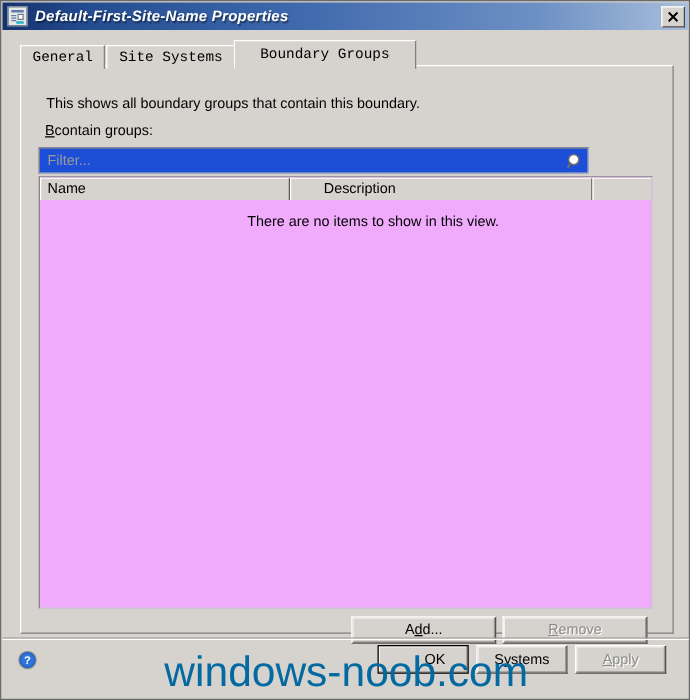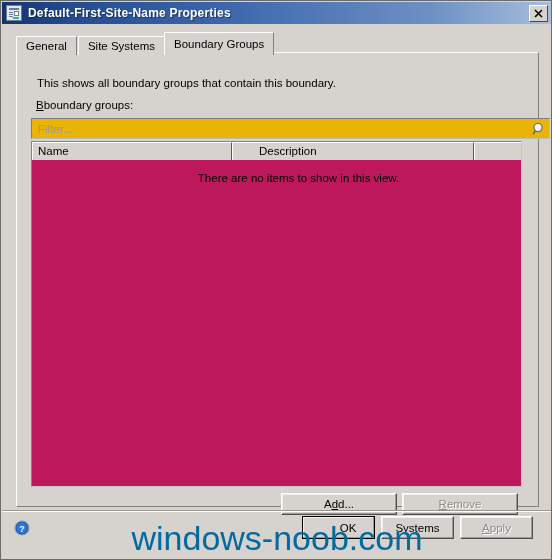--- a/index.html
+++ b/index.html
@@ -30,20 +30,21 @@
   
   .titlebar {
     position: absolute;
     left: 1px; top: 1px;
     width: 550px;
     height: 22px;
     background: linear-gradient(to right, #15326b 0%, #234b90 12%, #3c66ab 40%, #6d90c4 78%, #a9bfdc 100%);
     display: flex;
     align-items: center;
     box-sizing: border-box;
+    font-style: italic;
   }
   .title-icon {
     width: 16px;
     height: 16px;
     margin-left: 4px;
     margin-right: 6px;
     flex: 0 0 auto;
     position: relative;
     background: #e8e8e8;
     border: 1px solid #6f7e8e;
@@ -95,20 +96,21 @@
 
   
   .tabstrip {
     position: absolute;
     left: 15px;
     top: 32px;
     height: 22px;
     display: flex;
     align-items: flex-end;
     z-index: 3;
+    font-family: Liberation Mono, monospace;
   }
   .tab {
     height: 19px;
     line-height: 19px;
     padding: 0 9px;
     background: #d6d3ce;
     border: 1px solid #ffffff;
     border-right-color: #808080;
     border-bottom: none;
     box-sizing: border-box;
@@ -116,21 +118,21 @@
     font-size: 11.5px;
     margin-right: 1px;
     cursor: default;
     position: relative;
   }
   .tab.active {
     height: 23px;
     line-height: 22px;
     margin-left: -2px;
     margin-right: -1px;
-    padding: 0 9px;
+    padding: 0 20px;
     z-index: 5;
     border: 1px solid #ffffff;
     border-right-color: #808080;
     border-bottom: none;
     background: #d6d3ce;
   }
 
   
   .tabpanel {
     position: absolute;
@@ -158,23 +160,23 @@
     top: 46px;
     font-size: 11.5px;
   }
   .group-label u { text-decoration: underline; }
 
   
   .filter-box {
     position: absolute;
     left: 14px;
     top: 65px;
-    width: 519px;
+    width: 440px;
     height: 21px;
-    background: #eab308;
+    background: #1d4ed8;
     border: 1px solid #7f7f7f;
     border-right-color: #bdbdbd;
     border-bottom-color: #bdbdbd;
     box-sizing: border-box;
     display: flex;
     align-items: center;
   }
   .filter-input {
     flex: 1 1 auto;
     border: none;
@@ -196,21 +198,21 @@
     justify-content: center;
   }
 
   
   .listview {
     position: absolute;
     left: 14px;
     top: 88px;
     width: 491px;
     height: 346px;
-    background: #be185d;
+    background: #f0abfc;
     border: 1px solid #848484;
     border-right-color: #c8c8c8;
     border-bottom-color: #c8c8c8;
     box-sizing: border-box;
     overflow: hidden;
   }
   .lv-header {
     display: flex;
     height: 18px;
     box-sizing: border-box;
@@ -362,21 +364,21 @@
   <div class="tabstrip">
     <div class="tab">General</div>
     <div class="tab">Site Systems</div>
     <div class="tab active">Boundary Groups</div>
   </div>
 
   <div class="tabpanel">
 
     <div class="desc-text">This shows all boundary groups that contain this boundary.</div>
 
-    <div class="group-label"><u>B</u><span>boundary groups:</span></div>
+    <div class="group-label"><u>B</u><span>contain groups:</span></div>
 
     <div class="filter-box">
       <input class="filter-input" type="text" value="" placeholder="Filter..." style="">
       <span class="search-icon">
         <svg width="14" height="14" viewBox="0 0 14 14">
           <circle cx="6" cy="5.6" r="4.1" stroke="#6d6d6d" stroke-width="1.2" fill="#ffffff"></circle>
           <path d="M3.1 8.8 L1.2 12.4" stroke="#6d6d6d" stroke-width="1.6" fill="none"></path>
         </svg>
       </span>
     </div>

